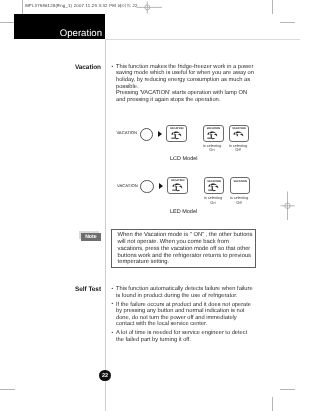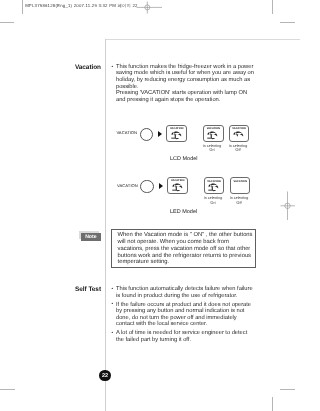--- a/index.html
+++ b/index.html
@@ -67,20 +67,23 @@
   <svg style="position:absolute;left:278px;top:190px;" width="20" height="32" viewBox="0 0 20 32">
     <g stroke="#9a9a9a" stroke-width="0.7" fill="none">
       <line x1="2.5" y1="15.8" x2="17" y2="15.8"></line>
       <line x1="9.5" y1="1.5" x2="9.5" y2="30"></line>
       <circle cx="9.5" cy="15.8" r="2.7"></circle>
     </g>
   </svg>
 
   <div class="printhdr">MFL37986128(Eng_1) 2007.11.29 3:32 PM  페이지 22</div>
 
+  <div class="titlebar">
+    <span>Operation</span>
+  </div>
   <div class="hrule"></div>
   <div class="vrule"></div>
 
   <div class="seclabel" style="left:40px;top:63.6px;width:61px;">Vacation</div>
   <div class="bullets" style="left:111.4px;top:63.9px;width:146px;">
     <div class="li">
       <span>This function makes the fridge-freezer work in a power</span><br>
       <span>saving mode which is useful for when you are away on</span><br>
       <span>holiday, by reducing energy consumption as much as</span><br>
       <span>possible.</span><br>

